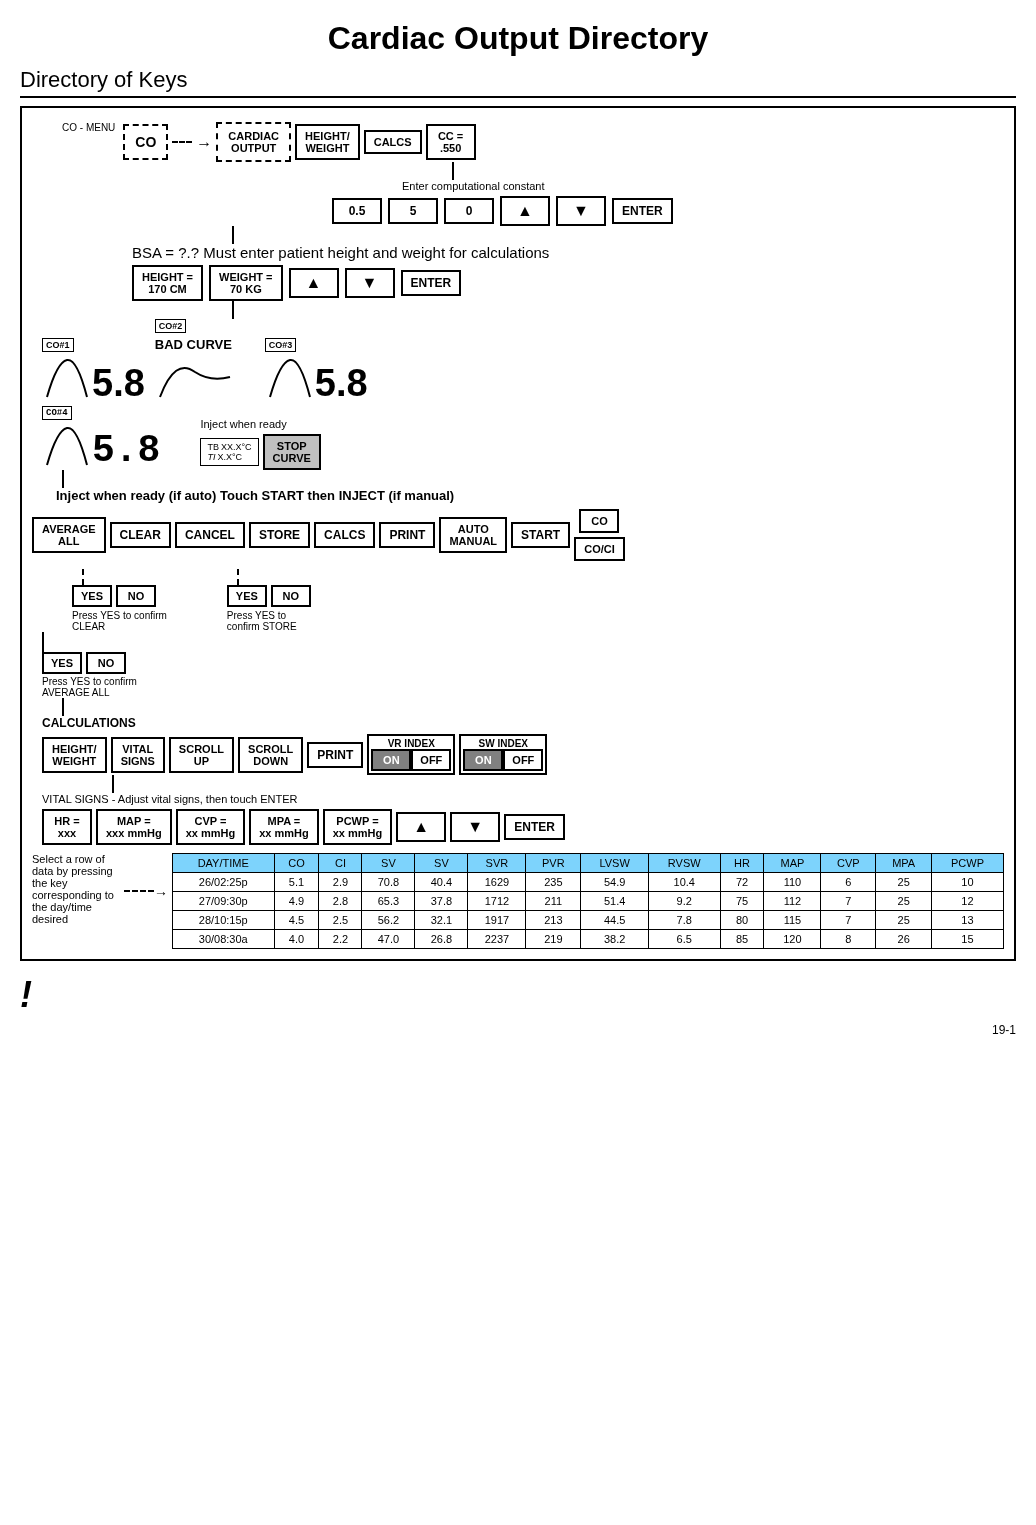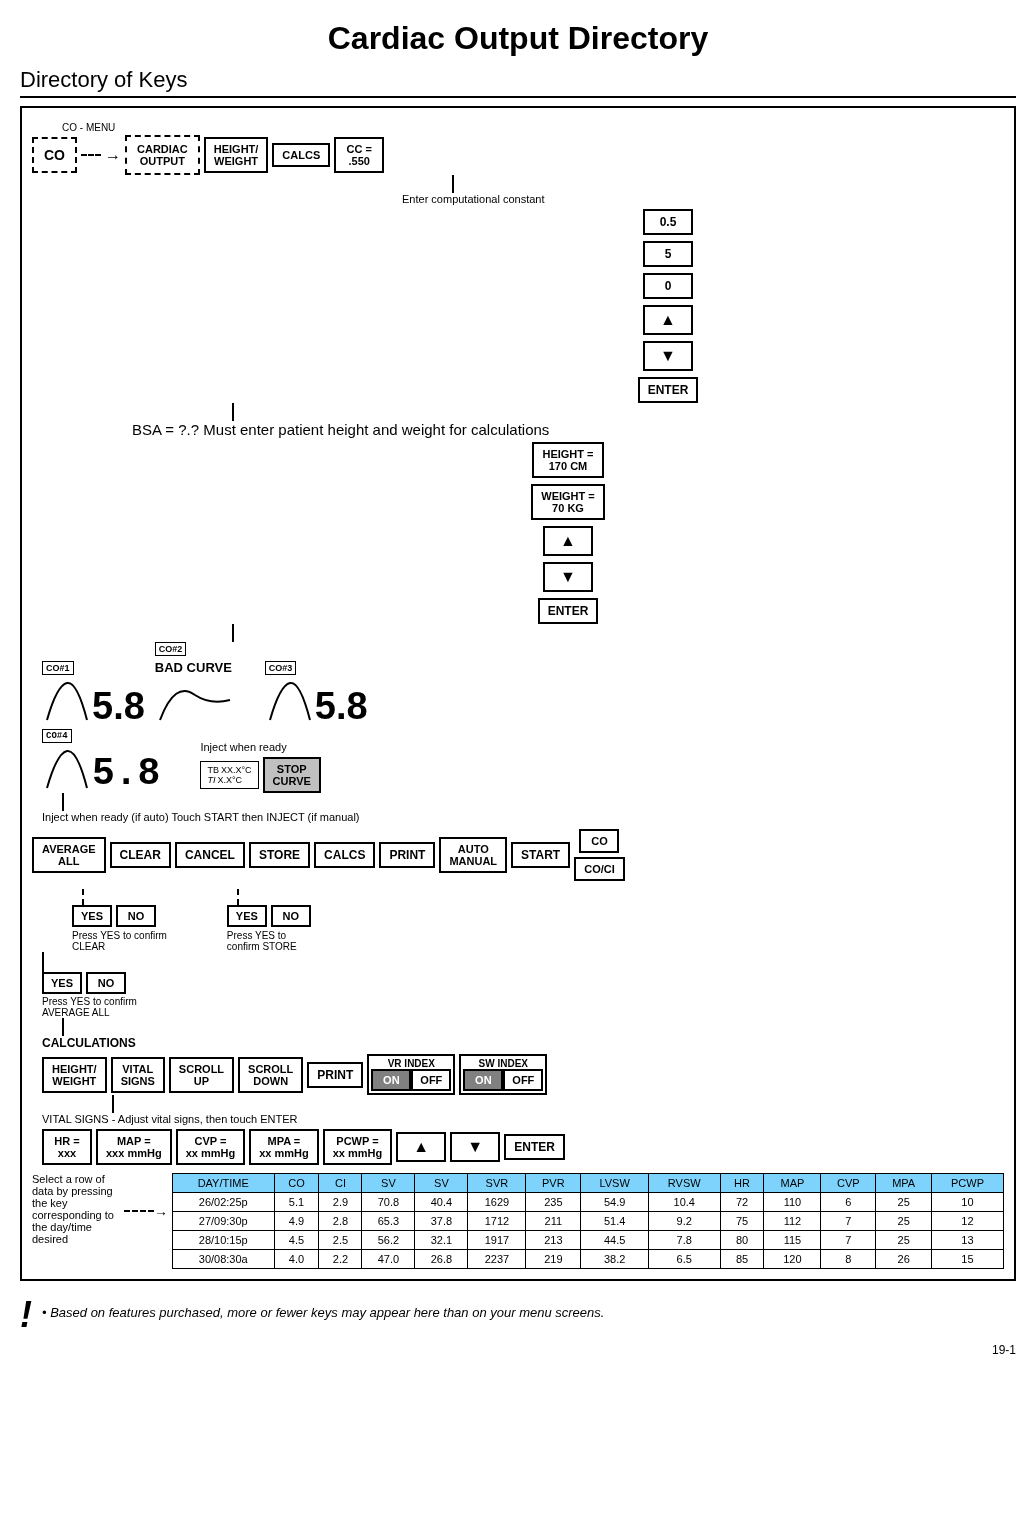--- a/index.html
+++ b/index.html
@@ -32,22 +32,23 @@
       margin-bottom: 16px;
     }
     
     .flex-row {
       display: flex;
       flex-direction: row;
       align-items: center;
     }
     .flex-col {
       display: flex;
-      flex-direction: column;
+      flex-direction: row;
       align-items: center;
+      gap: 8px;
     }
     
     .key-box {
       border: 2px solid #000;
       padding: 4px 8px;
       text-align: center;
       font-weight: bold;
       font-size: 12px;
       min-width: 50px;
       background: #fff;
@@ -102,21 +103,21 @@
       line-height: 1;
     }
     
     .curve-svg {
       display: inline-block;
     }
     .small-text {
       font-size: 10px;
     }
     .gap4 { gap: 4px; }
-    .gap6 { gap: 6px; flex-direction: column; }
+    .gap6 { gap: 6px; }
     .gap8 { gap: 8px; }
     .mt4 { margin-top: 4px; }
     .mt6 { margin-top: 6px; }
     .mt8 { margin-top: 8px; }
     .relative { position: relative; }
   </style>
 </head>
 <body>
 
 <h1>Cardiac Output Directory</h1>
@@ -235,21 +236,21 @@
           </div>
         </div>
         <div class="key-box" style="white-space:pre-line;font-size:11px;background:#c0c0c0;">STOP
 CURVE</div>
       </div>
     </div>
   </div>
 
   <div style="border-left:2px solid #000;height:18px;margin-left:30px;"></div>
 
-  <div style="font-size:11px;font-weight:normal;margin-left:10px;">Inject when ready (if auto) Touch START then INJECT (if manual)</div>
+  <div style="font-size:13px;font-weight:bold;margin-left:24px;">Inject when ready (if auto) Touch START then INJECT (if manual)</div>
 
   <div class="flex-row gap4 mt6" style="flex-wrap:wrap;">
     <div class="key-box" style="white-space:pre-line;font-size:11px;">AVERAGE
 ALL</div>
     <div class="key-box">CLEAR</div>
     <div class="key-box">CANCEL</div>
     <div class="key-box">STORE</div>
     <div class="key-box">CALCS</div>
     <div class="key-box">PRINT</div>
     <div class="key-box" style="white-space:pre-line;font-size:11px;">AUTO
@@ -444,18 +445,15 @@
             </tr>
           </tbody>
       </table>
     </div>
   </div>
 
 </div>
 
 <div class="note-section">
   <div class="exclamation">!</div>
-  <div style="font-style:italic;font-size:13px;margin-top:8px;">
-    • <span>Based on features purchased, more or fewer keys may appear here than on your menu screens.</span>
-  </div>
 </div>
 
 <div style="text-align:right;font-size:12px;margin-top:10px;">19-1</div>
 
 </body></html>

